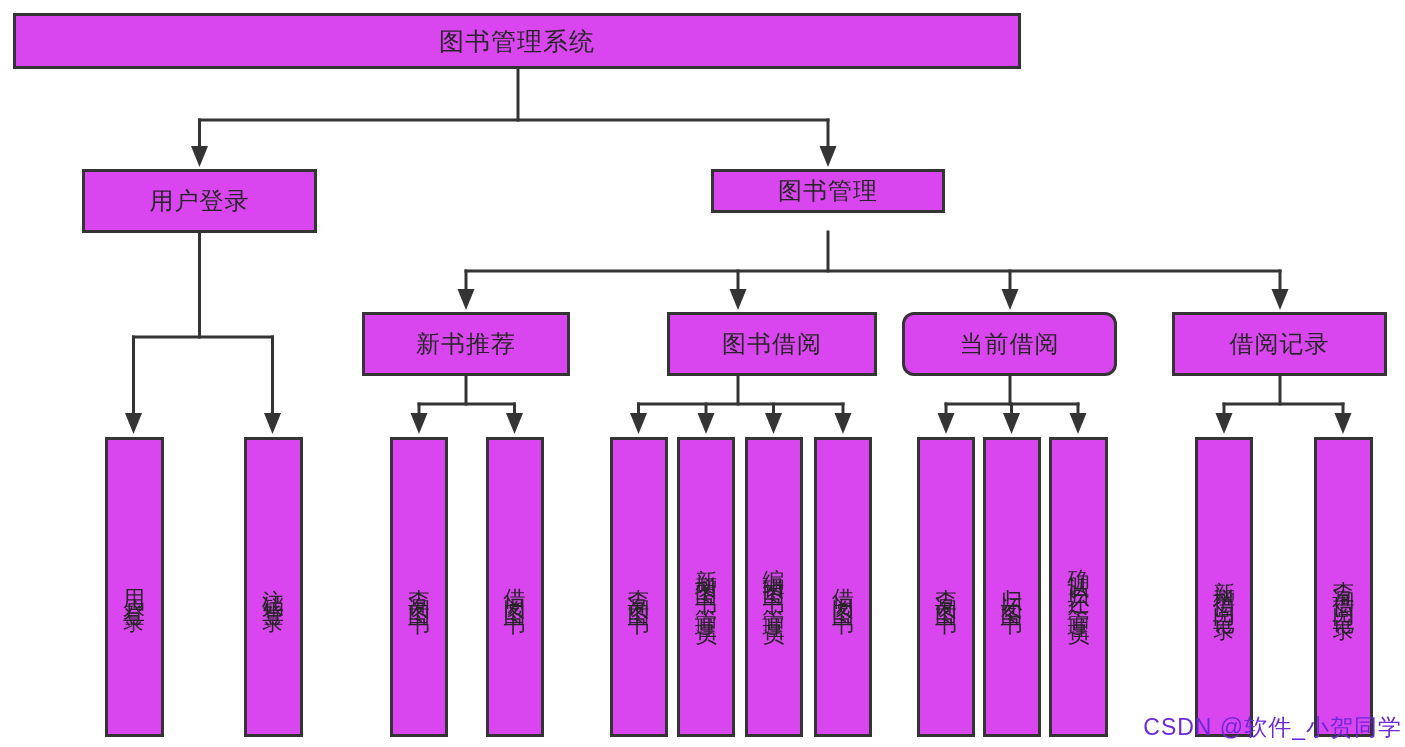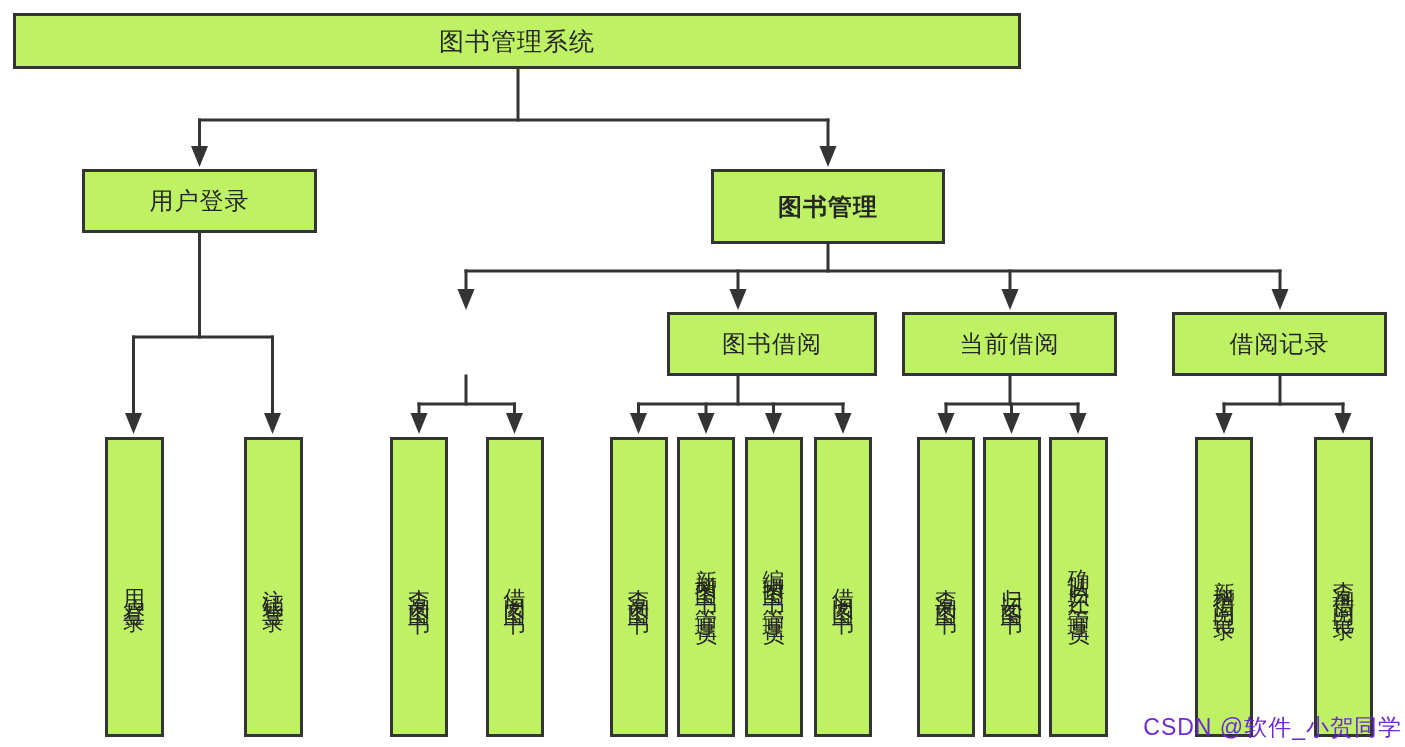--- a/index.html
+++ b/index.html
@@ -16,21 +16,21 @@
 
   .wires {
     position: absolute;
     left: 0; top: 0;
     width: 1405px; height: 747px;
   }
 
   .node {
     position: absolute;
     border: 3px solid #343434;
-    background: #bef264;
+    background: #d946ef;
     color: #262626;
     display: flex;
     align-items: center;
     justify-content: center;
     text-align: center;
   }
 
   .node.h { font-size: 24px; letter-spacing: 1px; }
   .node.root { font-size: 25px; }
 
@@ -129,24 +129,25 @@
       <line x1="1224" y1="404" x2="1224" y2="419"></line>
       <polygon stroke="none" points="1215.5,413 1232.5,413 1224,434"></polygon>
       <line x1="1343" y1="404" x2="1343" y2="419"></line>
       <polygon stroke="none" points="1334.5,413 1351.5,413 1343,434"></polygon>
     </g>
   </svg>
 
   <div class="node h root" style="left:13px; top:13px; width:1008px; height:56px;">图书管理系统</div>
 
   <div class="node h" style="left:82px; top:169px; width:235px; height:64px;">用户登录</div>
-  <div class="node h" style="left:711px; top:169px; width:234px; height:75px;font-weight:bold;">图书管理</div>
+  <div class="node h" style="left:711px; top:169px; width:234px; height:44px;">图书管理</div>
 
+  <div class="node h" style="left:362px; top:312px; width:208px; height:64px;">新书推荐</div>
   <div class="node h" style="left:633px; top:312px; width:210px; height:64px;margin-left:34px;">图书借阅</div>
-  <div class="node h" style="left:902px; top:312px; width:215px; height:64px;">当前借阅</div>
+  <div class="node h" style="left:902px; top:312px; width:215px; height:64px;border-radius:12px;">当前借阅</div>
   <div class="node h" style="left:1172px; top:312px; width:215px; height:64px;">借阅记录</div>
 
   <div class="node leaf" style="left:104.5px; top:437px; width:59px; height:300px;">
     <span class="leaf-text">用户登录</span>
   </div>
   <div class="node leaf" style="left:243.5px; top:437px; width:59px; height:300px;">
     <span class="leaf-text">注销登录</span>
   </div>
 
   <div class="node leaf" style="left:390px; top:437px; width:58px; height:300px;">

